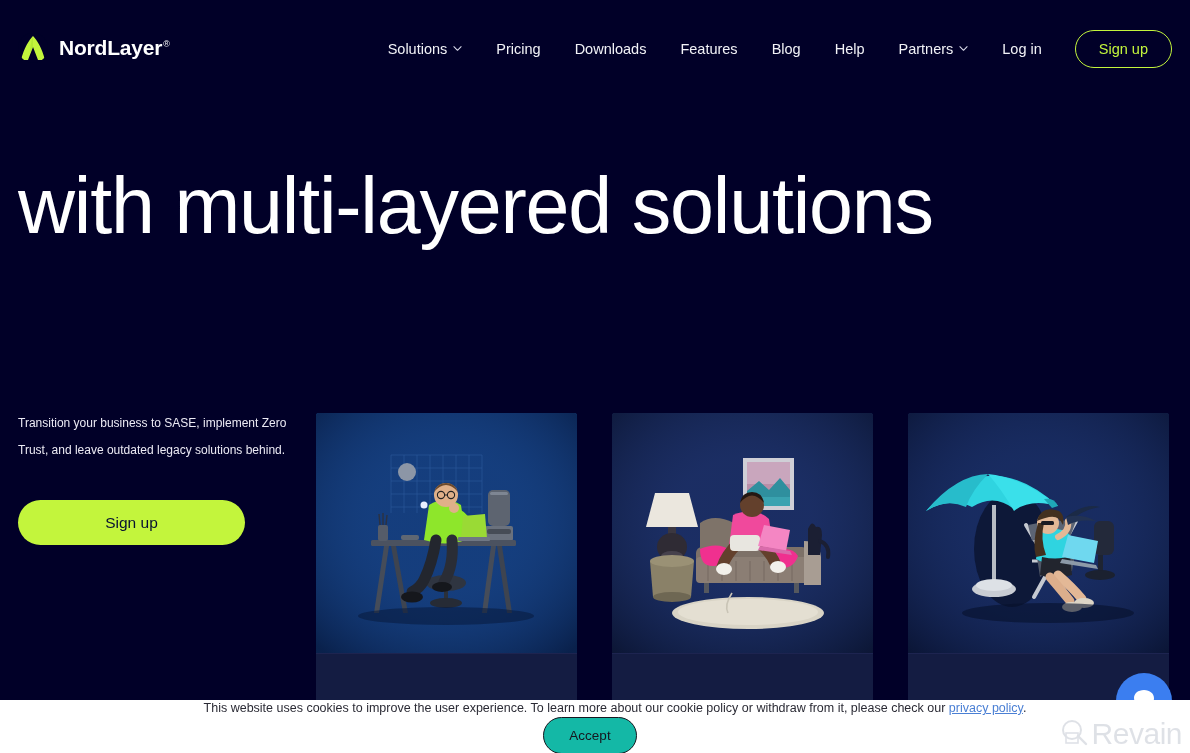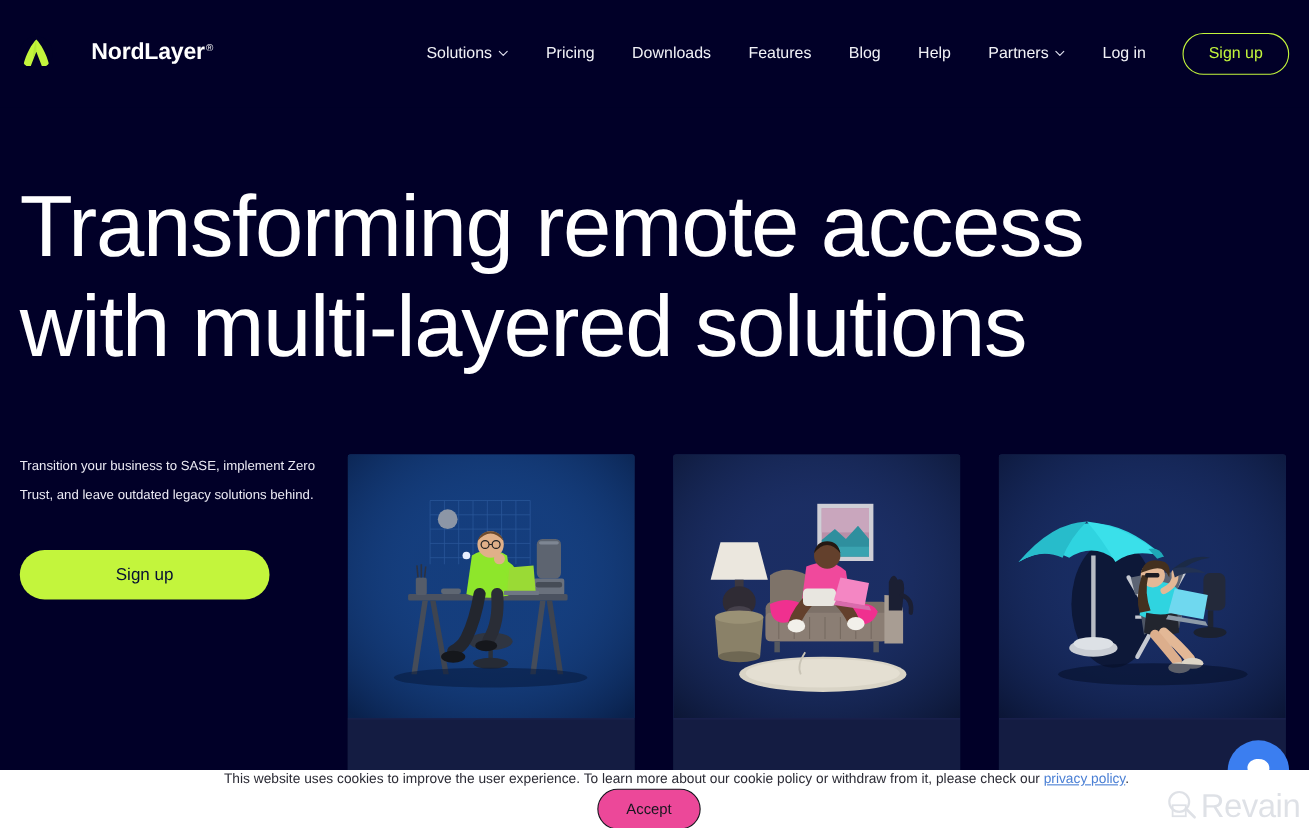--- a/index.html
+++ b/index.html
@@ -43,21 +43,20 @@
     flex: 0 0 30px;
     display: block;
   }
   .logo-text {
     font-size: 21px;
     font-weight: bold;
     letter-spacing: -0.2px;
     color: #ffffff;
     position: relative;
     white-space: nowrap;
-    margin-left: 24px;
   }
   .logo-text .tm {
     font-size: 9px;
     vertical-align: super;
     font-weight: normal;
     margin-left: 1px;
   }
 
   .nav {
     margin-left: auto;
@@ -230,21 +229,21 @@
     color: #4a7fd4;
     text-decoration: underline;
     cursor: pointer;
   }
   .accept-btn {
     flex: 0 0 auto;
     height: 37px;
     min-width: 94px;
     border-radius: 30px;
     border: 1.6px solid #16161e;
-    background: #ec4899;
+    background: #14b8a6;
     color: #16161e;
     font-size: 13.5px;
     display: flex;
     align-items: center;
     justify-content: center;
     cursor: pointer;
     font-family: "Liberation Sans", sans-serif;
     margin-right: 50px;
   }
 
@@ -335,21 +334,20 @@
     </div>
 
     <div class="signup-nav">
       <span>Sign up</span>
     </div>
 
   </nav>
 </div>
 
 <div class="hero-head">
-  <div class="hero-line">Transforming remote access</div>
   <div class="hero-line">with multi-layered solutions</div>
 </div>
 
 <div class="hero-left">
   <div class="hero-sub">Transition your business to SASE, implement Zero Trust, and leave outdated legacy solutions behind.</div>
   <div class="cta-group">
     <div class="btn btn-primary">
       <span>Sign up</span>
     </div>
   </div>

